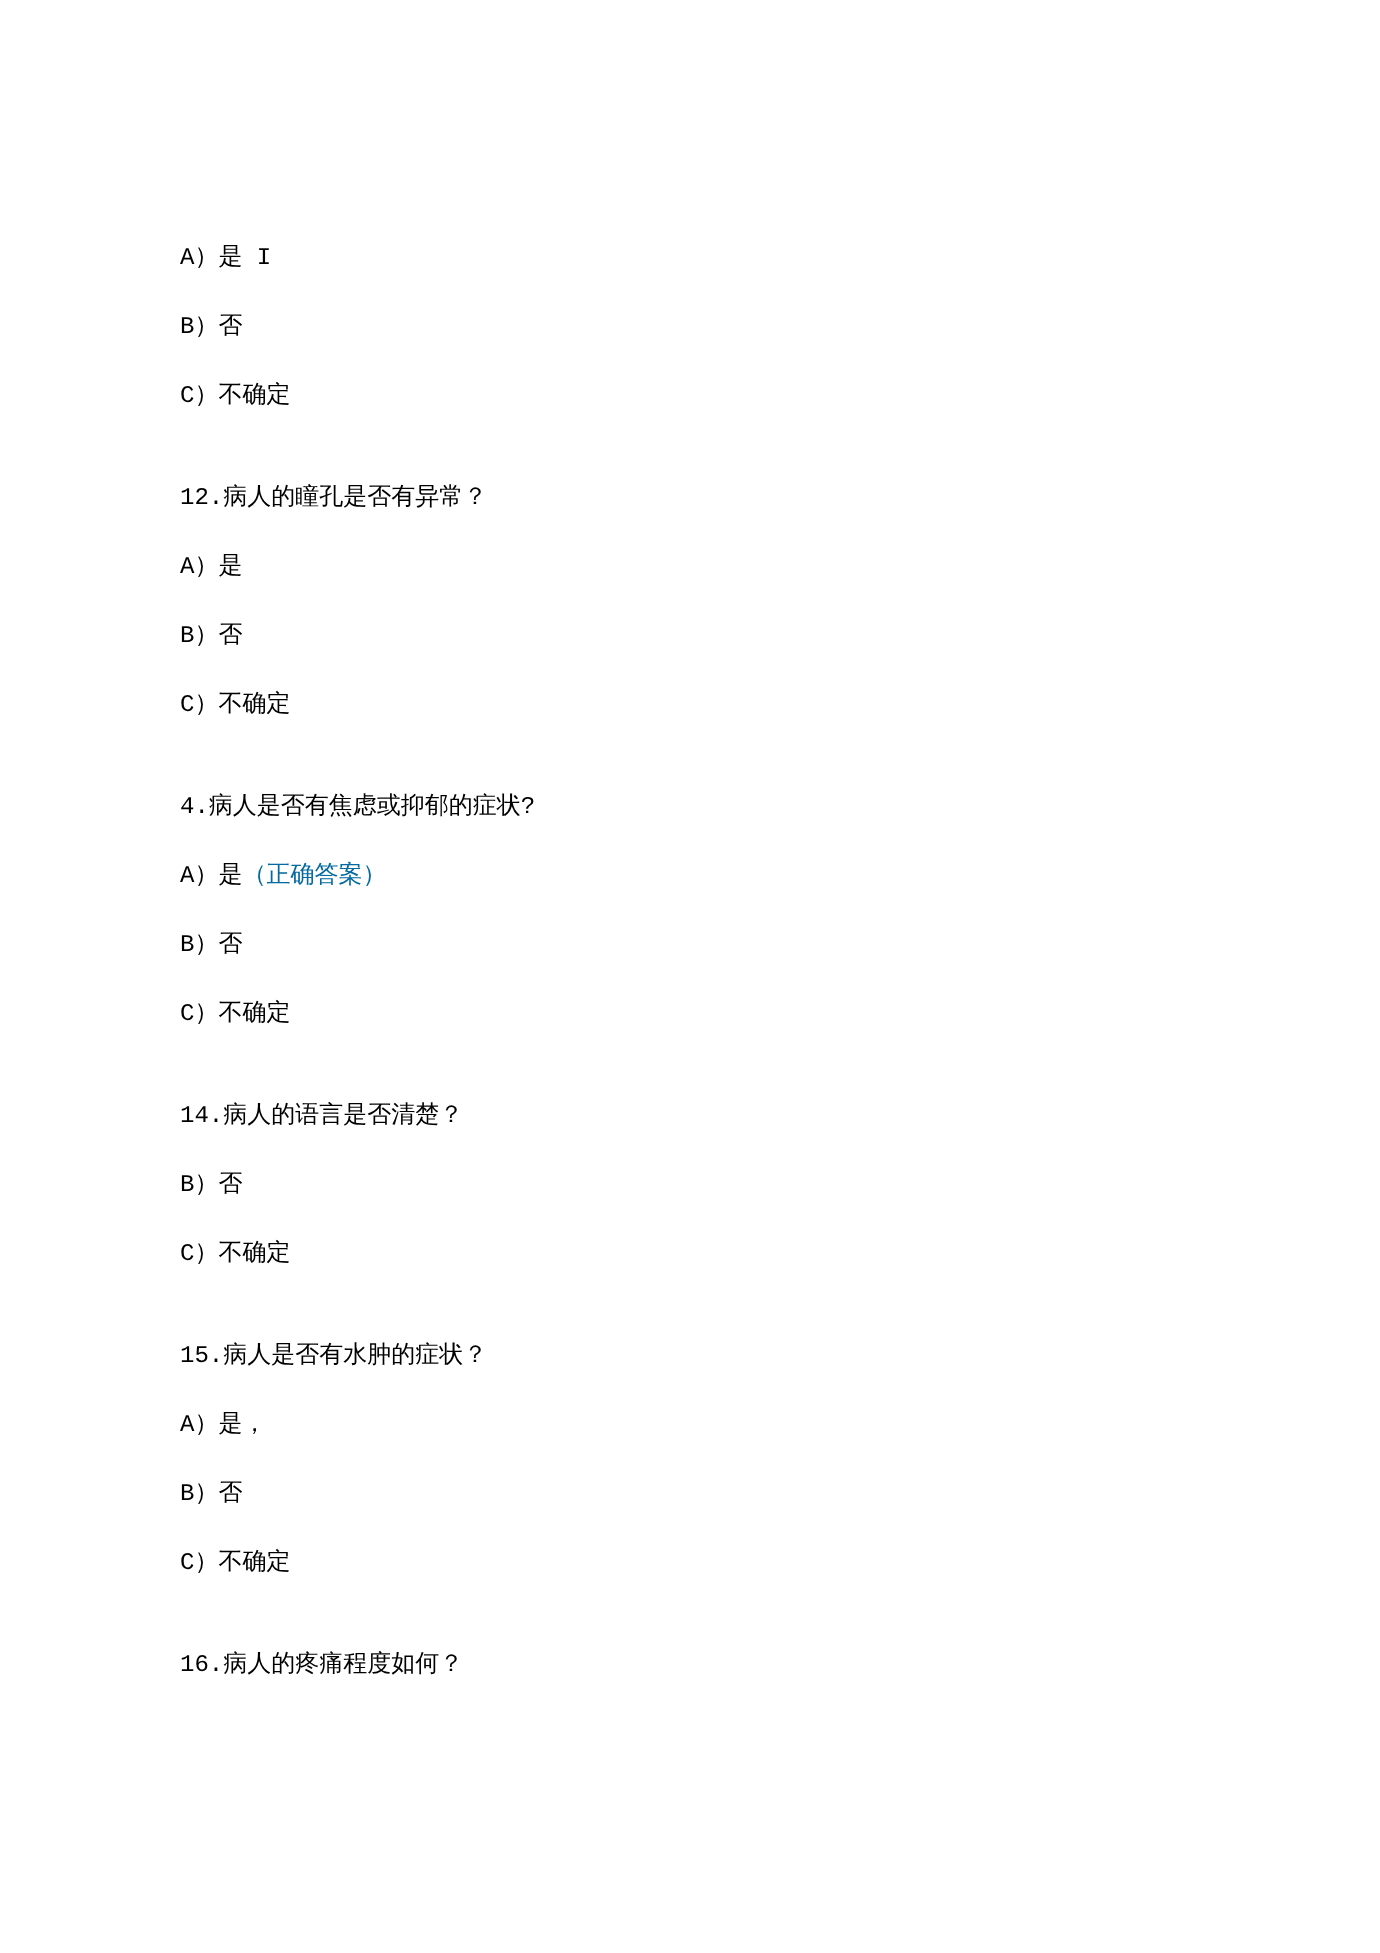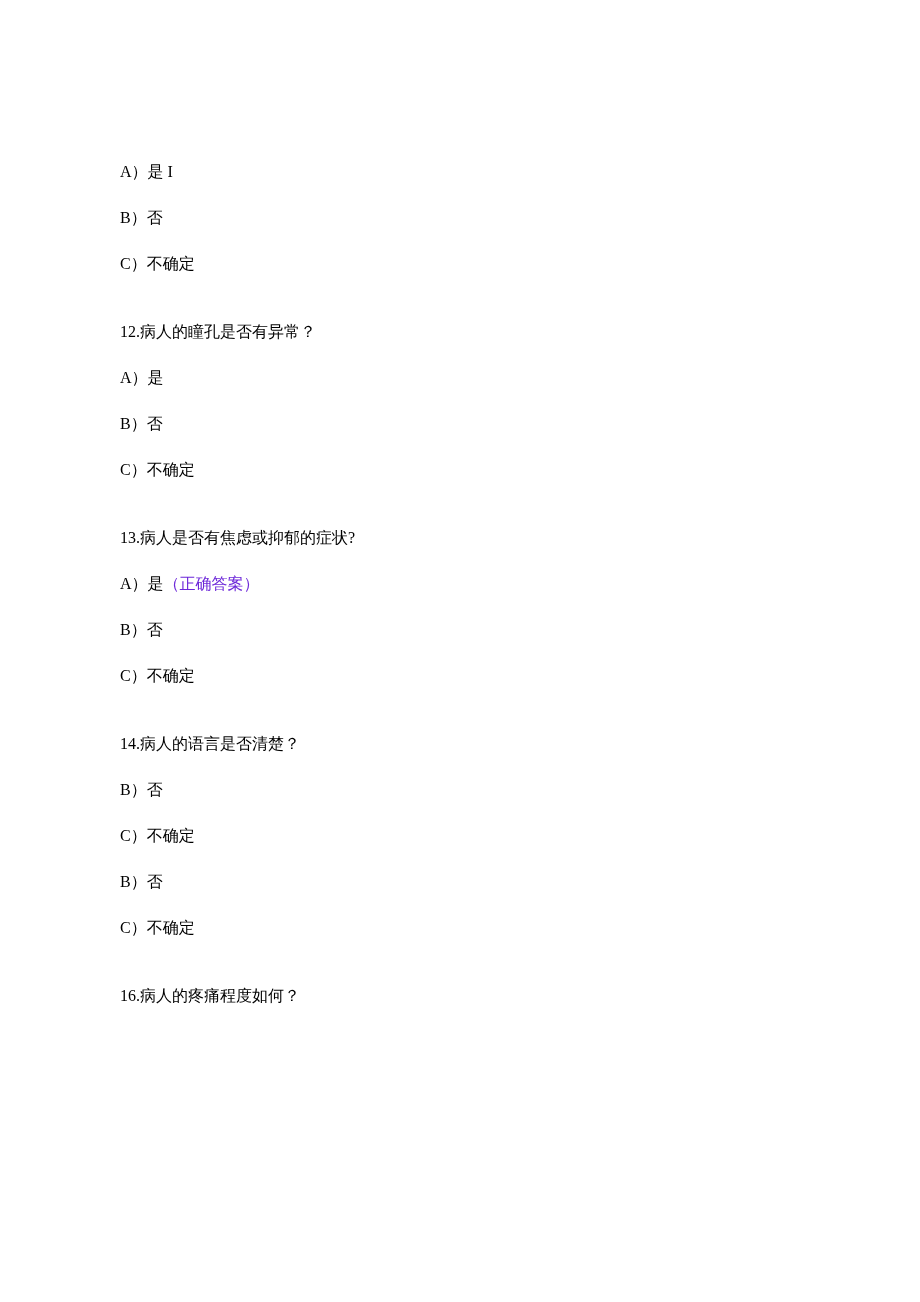--- a/index.html
+++ b/index.html
@@ -1,18 +1,19 @@
 <!DOCTYPE html>
 <html><head>
   <meta charset="utf-8">
   <style>
     * {
       margin: 0;
       padding: 0;
       box-sizing: border-box;
+      font-family: Liberation Mono, monospace;
     }
     body {
       width: 920px;
       height: 1302px;
       background: #ffffff;
       font-family: "SimSun", "宋体", serif;
       font-size: 16px;
       color: #000000;
       padding: 160px 120px 0 120px;
       line-height: 1.5;
@@ -21,37 +22,39 @@
       margin-bottom: 22px;
     }
     .question {
       margin-top: 44px;
       margin-bottom: 22px;
     }
     .question:first-child {
       margin-top: 0;
     }
     .correct-answer {
-      color: #6d28d9;
+      color: #0369a1;
     }
   </style>
 </head>
 <body>
 
 <div id="content">
     <div class="option">A）是 I</div>
     <div class="option">B）否</div>
     <div class="option">C）不确定</div>
     <div class="question">12.病人的瞳孔是否有异常？</div>
     <div class="option">A）是</div>
     <div class="option">B）否</div>
     <div class="option">C）不确定</div>
-    <div class="question">13.病人是否有焦虑或抑郁的症状?</div>
+    <div class="question">4.病人是否有焦虑或抑郁的症状?</div>
     <div class="option"><span>A）是</span><span class="correct-answer">（正确答案）</span></div>
     <div class="option">B）否</div>
     <div class="option">C）不确定</div>
     <div class="question">14.病人的语言是否清楚？</div>
     <div class="option">B）否</div>
     <div class="option">C）不确定</div>
+    <div class="question">15.病人是否有水肿的症状？</div>
+    <div class="option">A）是，</div>
     <div class="option">B）否</div>
     <div class="option">C）不确定</div>
     <div class="question">16.病人的疼痛程度如何？</div>
   </div>
 
 </body></html>

